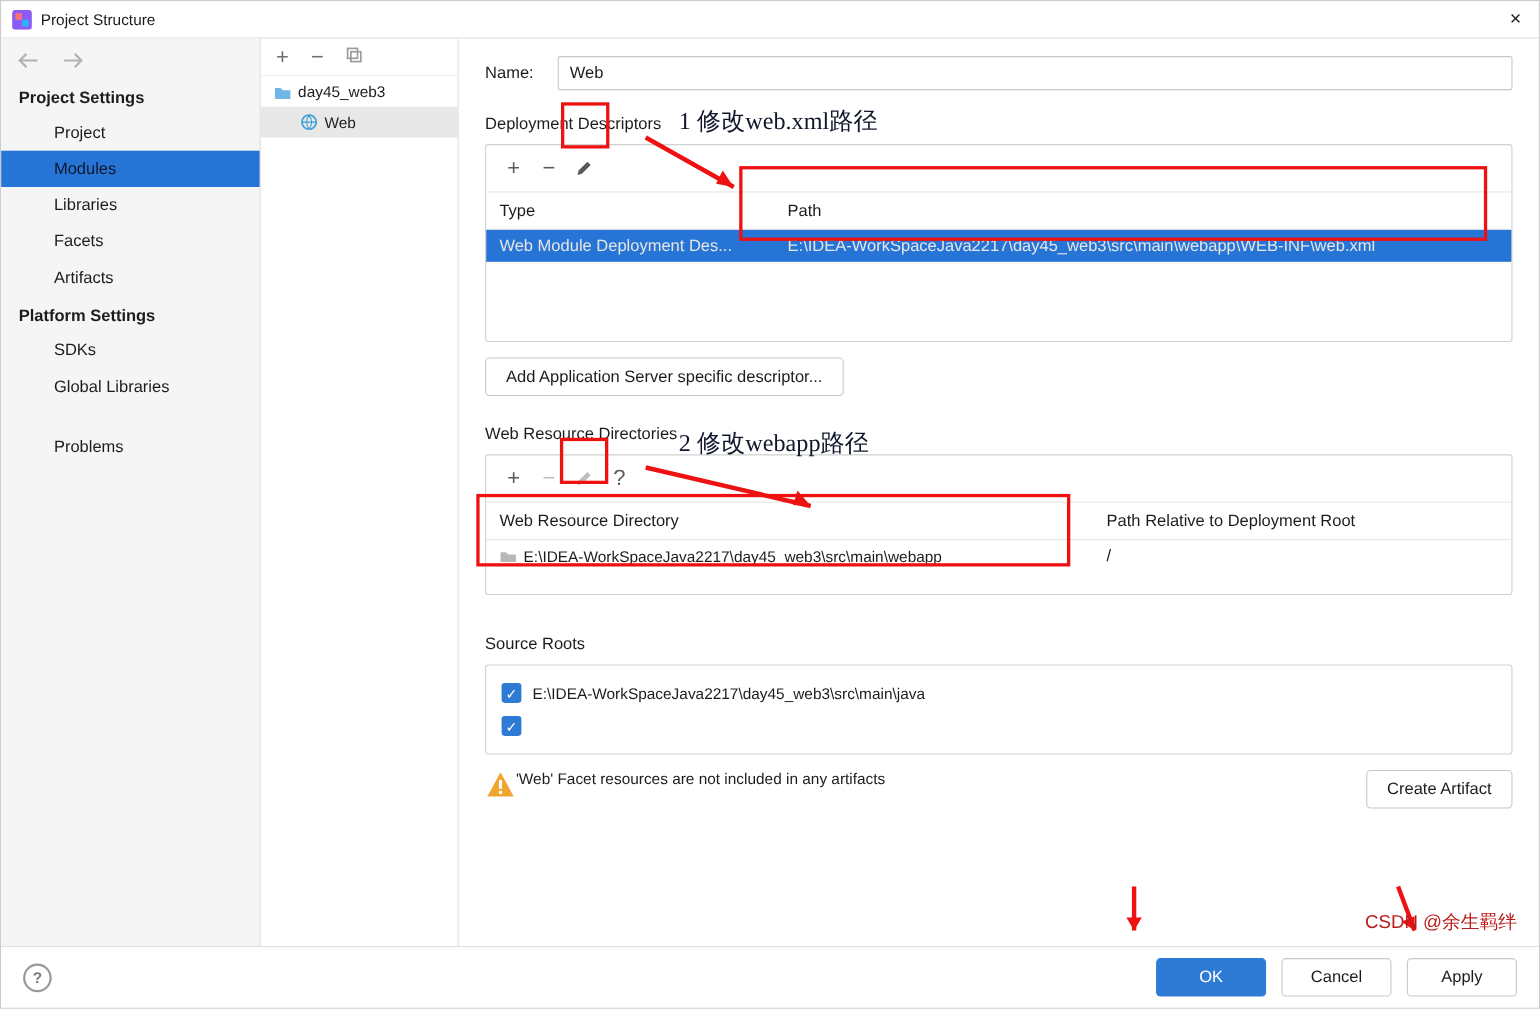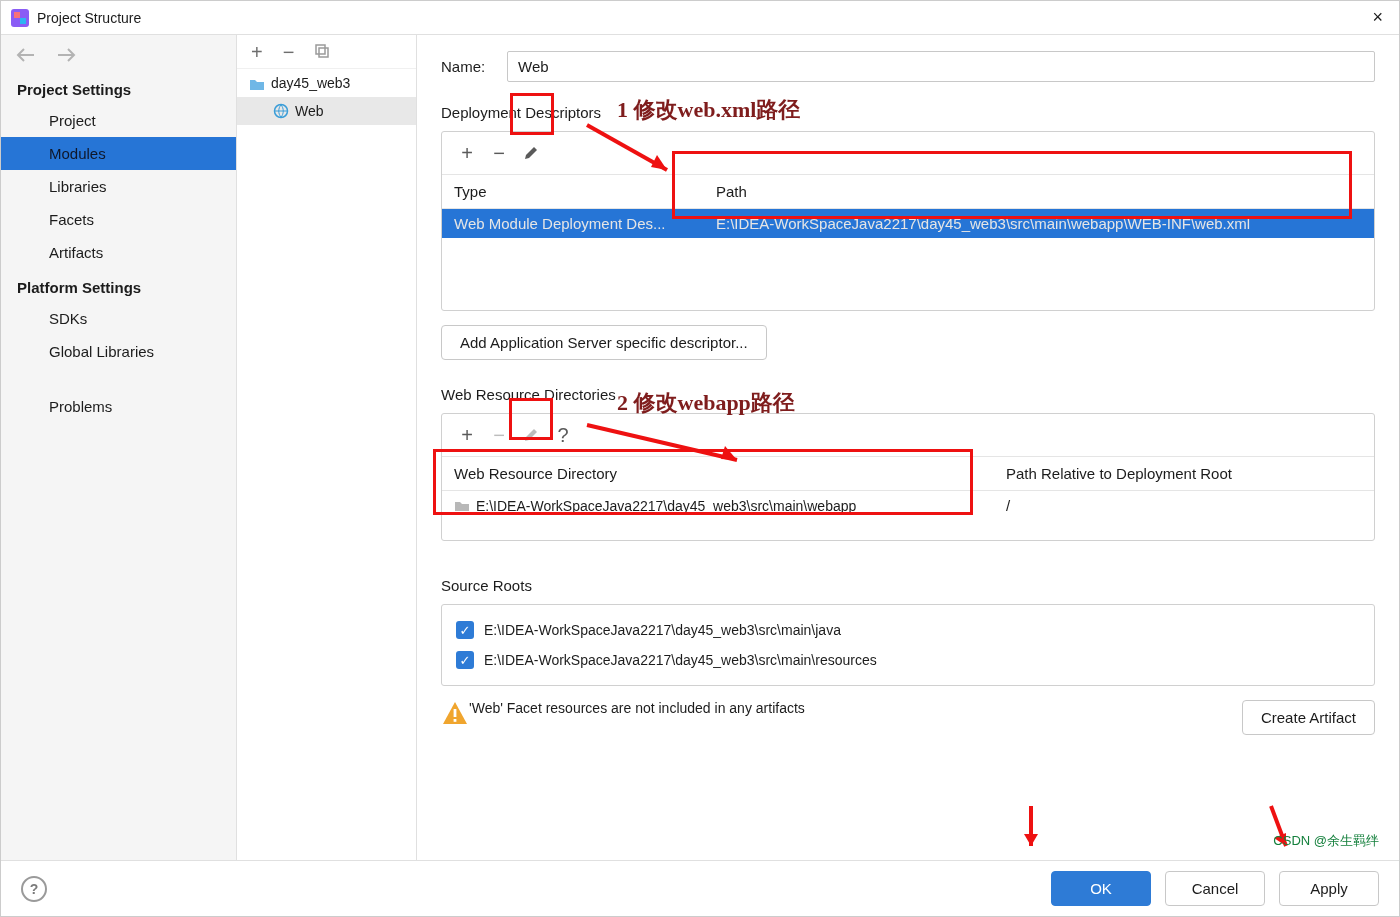--- a/index.html
+++ b/index.html
@@ -38,22 +38,22 @@
 .pbody{height:72px}
 .btn{border:1px solid #c8c8c8;background:#fff;padding:8px 18px;font-size:15px;border-radius:4px;cursor:pointer}
 .btn.primary{background:#2e7bd6;color:#fff;border-color:#2e7bd6}
 .srow{display:flex;align-items:center;gap:10px;padding:6px 2px}
 .chk{width:18px;height:18px;background:#2e7bd6;border-radius:3px;display:flex;align-items:center;justify-content:center;color:#fff;font-size:13px}
 .warnrow{display:flex;align-items:flex-start;gap:0;margin-top:12px}
 .footer{position:absolute;bottom:0;left:0;right:0;height:56px;border-top:1px solid #e0e0e0;display:flex;align-items:center;padding:0 20px;gap:14px;background:#fff}
 .footer .help{width:26px;height:26px;border:2px solid #9a9a9a;border-radius:50%;display:flex;align-items:center;justify-content:center;color:#7a7a7a;font-weight:600}
 .footer .sp{flex:1}
 .redbox{position:absolute;border:3px solid #e11;pointer-events:none}
-.anno{position:absolute;color:#7f1d1d;font-family:SimSun,serif;font-size:22px;font-weight:700;pointer-events:none}
-.wm{position:absolute;right:20px;bottom:66px;color:#15803d;font-size:13px}
+.anno{position:absolute;color:#0f172a;font-family:SimSun,serif;font-size:22px;font-weight:400;pointer-events:none}
+.wm{position:absolute;right:20px;bottom:66px;color:#b91c1c;font-size:17px}
 svg.arrow{position:absolute;pointer-events:none}
 </style>
 </head>
 <body>
 
 <div class="titlebar">
   <svg class="logo" viewBox="0 0 18 18">
       <rect width="18" height="18" rx="3" fill="#8a5cf5"></rect>
       <rect x="3" y="3" width="6" height="6" fill="#f97177"></rect>
       <rect x="9" y="9" width="6" height="6" fill="#2eb3f2"></rect>
@@ -169,21 +169,20 @@
 
     <div style="height:16px"></div>
     <div class="sect">Source Roots</div>
     <div class="panel" style="padding:10px 12px">
       <div class="srow">
         <div class="chk">✓</div>
         <span>E:\IDEA-WorkSpaceJava2217\day45_web3\src\main\java</span>
       </div>
       <div class="srow">
         <div class="chk">✓</div>
-        <span>E:\IDEA-WorkSpaceJava2217\day45_web3\src\main\resources</span>
       </div>
     </div>
 
     <div class="warnrow">
       <svg width="28" height="26" viewBox="0 0 28 26">
           <path d="M14 2 2 24h24z" fill="#f0a52e"></path>
           <rect x="12.6" y="9" width="2.8" height="8" fill="#fff"></rect>
           <rect x="12.6" y="19" width="2.8" height="2.8" fill="#fff"></rect>
         </svg>
       <span style="flex:1">'Web' Facet resources are not included in any artifacts</span>

